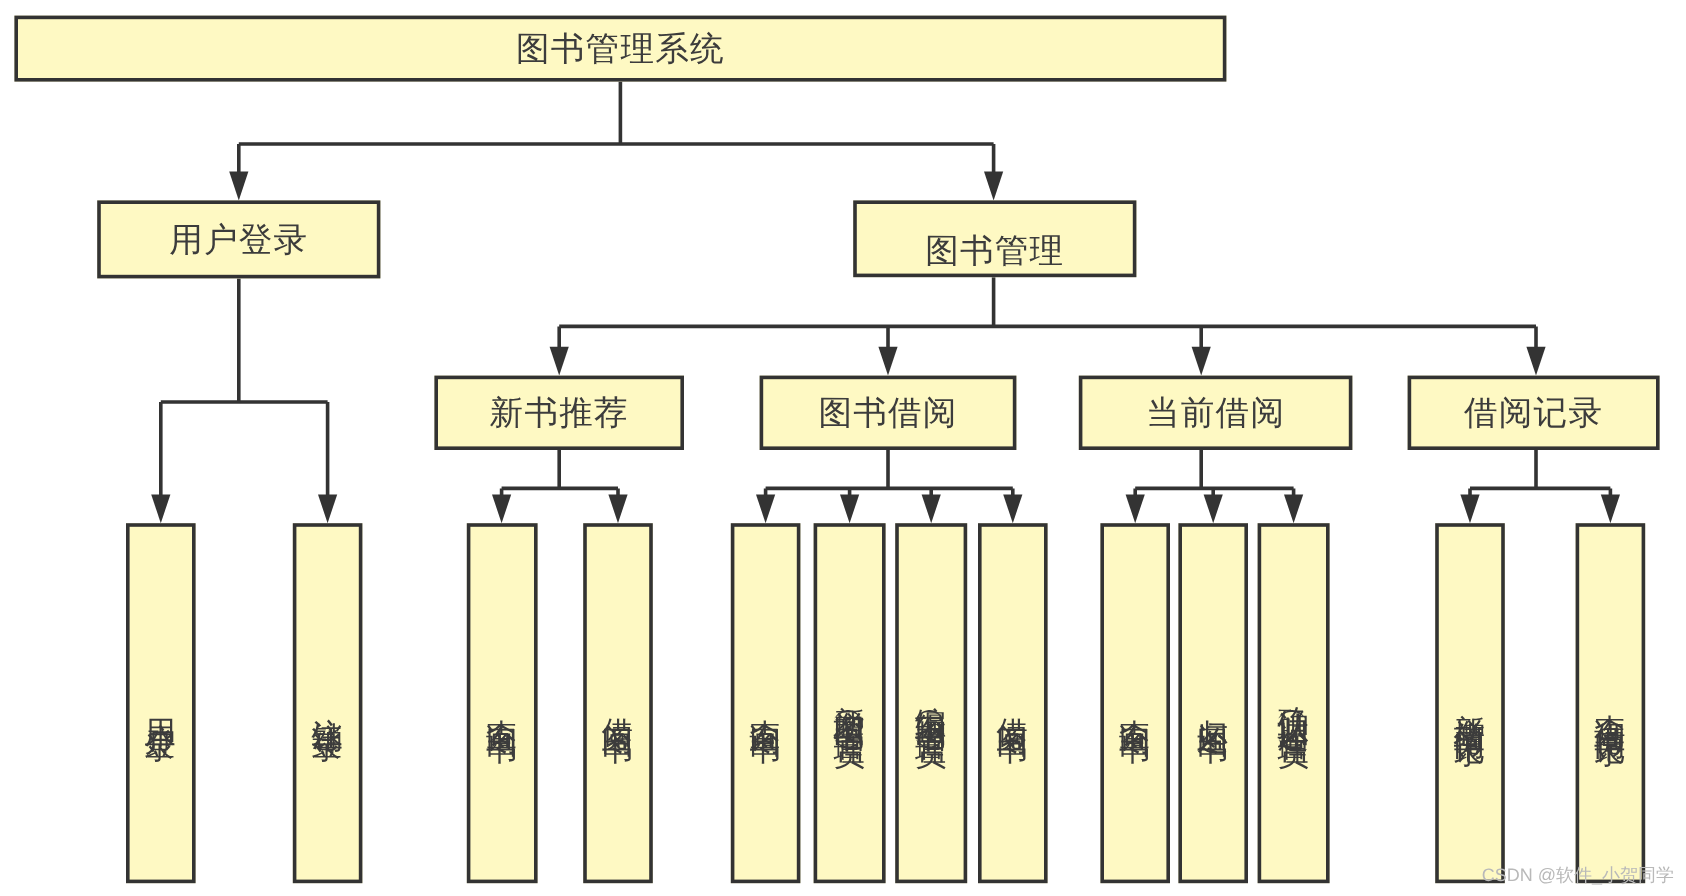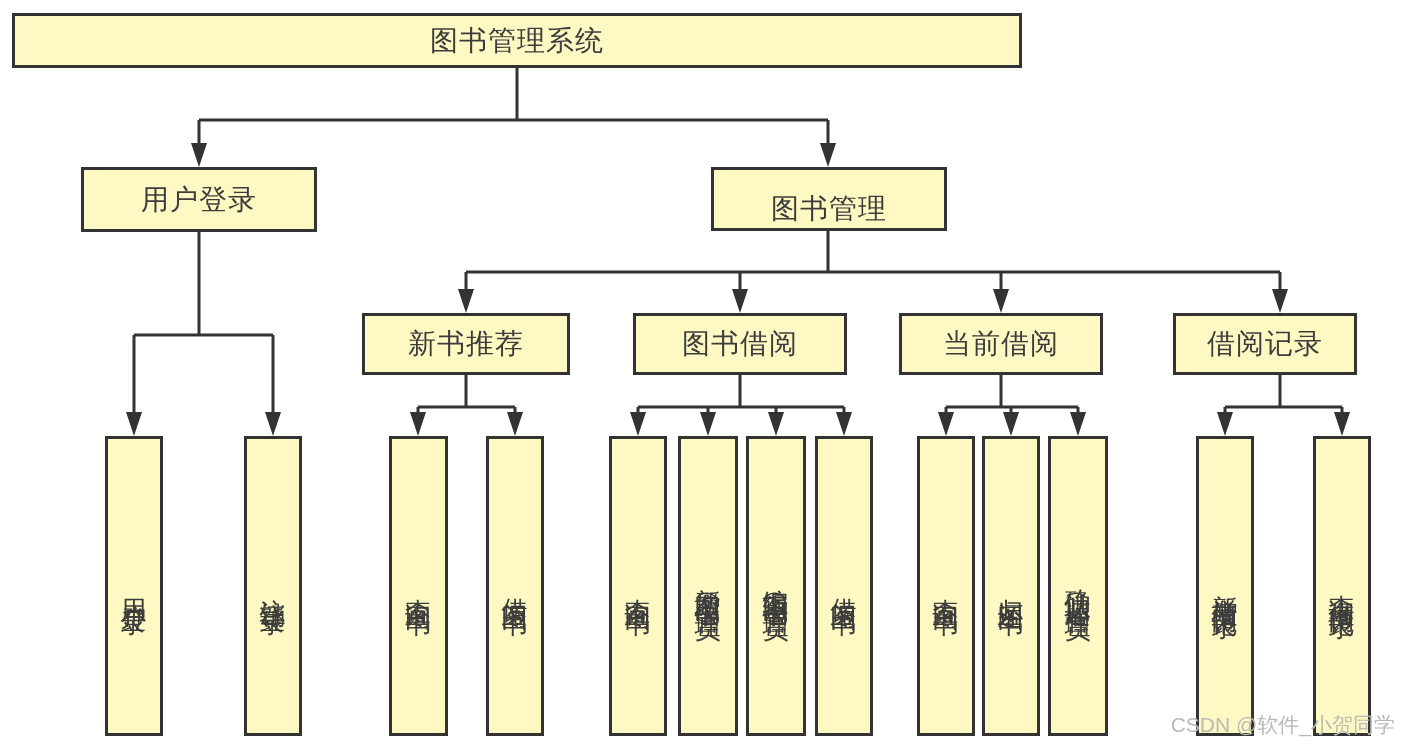--- a/index.html
+++ b/index.html
@@ -51,21 +51,21 @@
   .vnode .vtext {
     writing-mode: vertical-rl;
     text-orientation: upright;
     letter-spacing: 4px;
     line-height: 1;
   }
   .watermark {
     position: absolute;
     right: 10px;
     bottom: 8px;
-    font-size: 21px;
+    font-size: 15px;
     color: var(--watermark);
     z-index: 3;
     white-space: nowrap;
   }
 </style>
 </head>
 <body>
 
 <div class="canvas">
 
@@ -121,24 +121,24 @@
   <div class="node hnode" style="left:711px;top:167px;width:236px;height:64px;align-items:flex-end;">
     <span>图书管理</span>
   </div>
 
   <div class="node hnode" style="left:633px;top:313px;width:214px;height:62px;">
     <span>图书借阅</span>
   </div>
   <div class="node hnode" style="left:362px;top:313px;width:208px;height:62px;">
     <span>新书推荐</span>
   </div>
-  <div class="node hnode" style="left:899px;top:313px;width:204px;height:62px;text-align:right;">
+  <div class="node hnode" style="left:899px;top:313px;width:228px;height:62px;text-align:right;">
     <span>当前借阅</span>
   </div>
-  <div class="node hnode" style="left:1173px;top:313px;width:184px;height:62px;">
+  <div class="node hnode" style="left:1173px;top:313px;width:210px;height:62px;">
     <span>借阅记录</span>
   </div>
 
   <div class="node vnode" style="left:105px;top:436px;width:58px;height:300px;">
     <span class="vtext">用户登录</span>
   </div>
   <div class="node vnode" style="left:244px;top:436px;width:58px;height:300px;">
     <span class="vtext">注销登录</span>
   </div>
 

